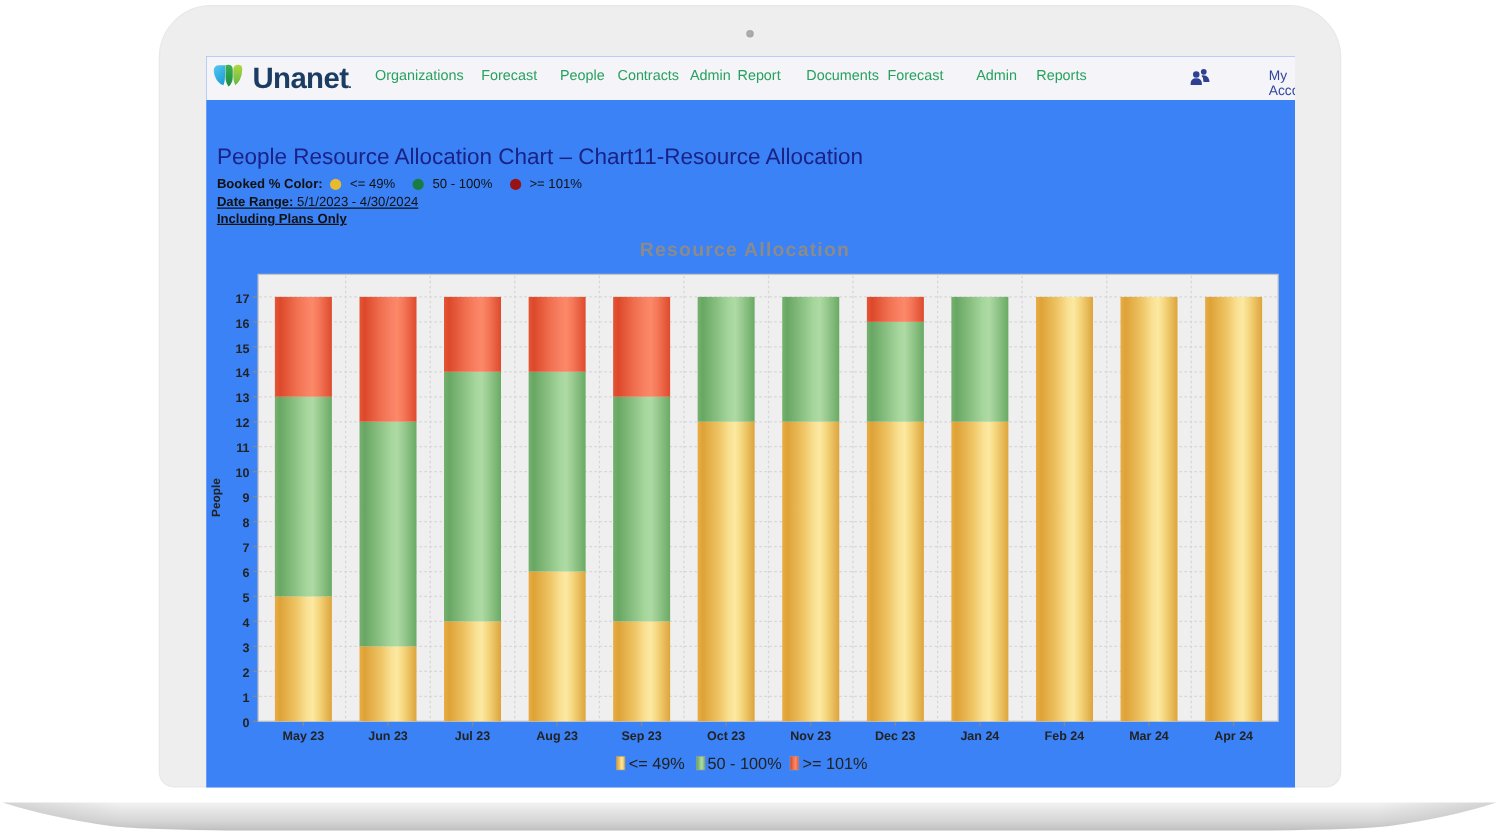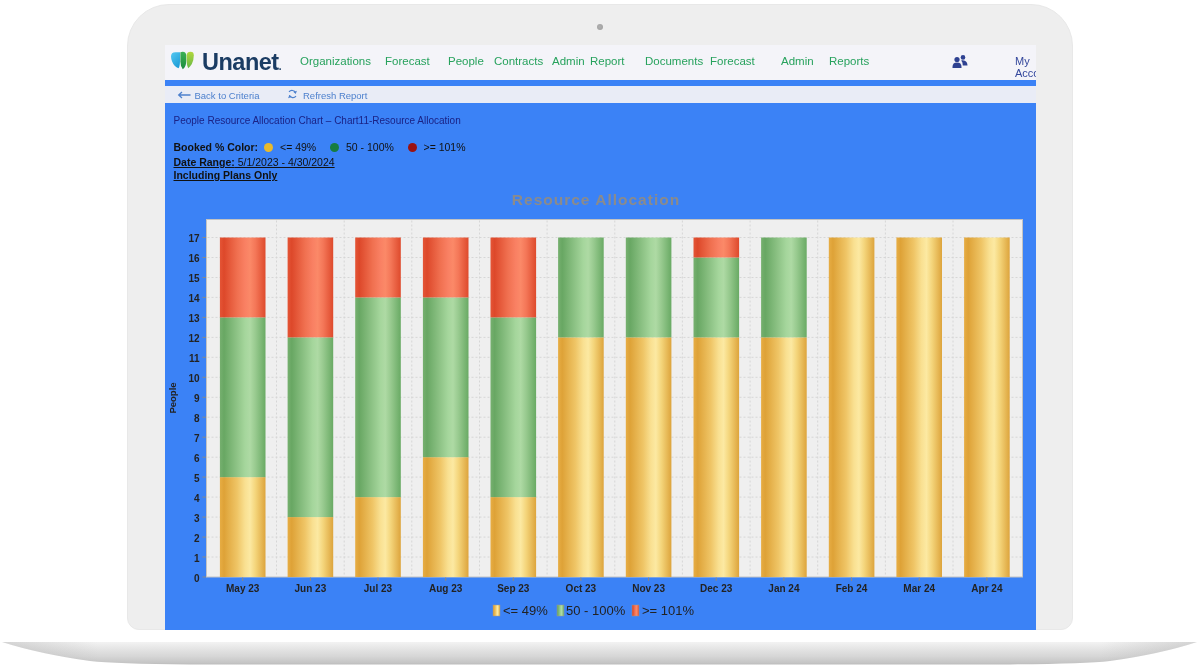--- a/index.html
+++ b/index.html
@@ -14,21 +14,21 @@
     background:#3b82f6; overflow:hidden; }
   
   #navbar { position:absolute; left:0; top:0; width:871px; height:35px; background:#f4f4f9; }
   .navlink { position:absolute; top:10px; font-size:11.5px; color:#27a25d; white-space:nowrap; }
   #subbar { position:absolute; left:0; top:41px; width:871px; height:17px; background:#e9ecf6; }
   .sublink { position:absolute; top:3.5px; font-size:9.5px; color:#4d80cd; white-space:nowrap; }
   #logotext { position:absolute; left:37px; top:3.5px; font-size:23.5px; font-weight:700;
     color:#1b3c63; letter-spacing:-0.5px; }
   #myaccount { position:absolute; left:806px; top:10px; font-size:11px; color:#33479c;padding-left:44px; }
   
-  #title { position:absolute; left:8.5px; top:69.5px; font-size:10px; color:#1a2285; white-space:nowrap;}
+  #title { position:absolute; left:8.5px; top:69.5px; font-size:18px; color:#1a2285; white-space:nowrap;}
   .meta { position:absolute; left:8.5px; font-size:10.5px; color:#111; white-space:nowrap; height:12px;text-decoration:underline; }
   .mi { position:absolute; top:0; }
   .meta b { font-weight:700; }
   .dot { display:inline-block; width:9px; height:9px; border-radius:50%; vertical-align:-1px; }
 </style>
 </head>
 <body>
 <div id="bezel"></div>
 <div id="camera"></div>
 <div id="screen">
@@ -63,33 +63,20 @@
     <div class="navlink" style="left:545px">Forecast</div>
     <div class="navlink" style="left:616px">Admin</div>
     <div class="navlink" style="left:664px">Reports</div>
     <svg style="position:absolute;left:787px;top:9px" width="16" height="15" viewBox="0 0 16 15">
       <circle cx="5" cy="5.5" r="2.6" fill="#2e4191"></circle>
       <path d="M0.5,13 Q0.5,8.6 5,8.6 Q9.5,8.6 9.5,13 L9.5,14 L0.5,14 Z" fill="#2e4191"></path>
       <circle cx="11" cy="3.4" r="2.3" fill="#2e4191"></circle>
       <path d="M9.8,6.2 Q13,5.8 14.5,8 Q15.5,9.6 15.5,11.5 L10.8,11.5 Q10.8,8 9.2,6.6 Z" fill="#2e4191"></path>
     </svg>
     <div id="myaccount">My Account</div>
-  </div>
-  <div id="subbar">
-    <svg style="position:absolute;left:12px;top:5px" width="14" height="8" viewBox="0 0 14 8">
-      <path d="M13.5,4 L2,4 M5,1 L1.7,4 L5,7" stroke="#4d80cd" stroke-width="1.3" fill="none"></path>
-    </svg>
-    <div class="sublink" style="left:29.5px">Back to Criteria</div>
-    <svg style="position:absolute;left:122px;top:3px" width="11" height="11" viewBox="0 0 12 12">
-      <path d="M2.2,3.2 A4.2 4.2 0 0 1 9.4 4.2" stroke="#4d80cd" stroke-width="1.3" fill="none"></path>
-      <path d="M9.8,7.8 A4.2 4.2 0 0 1 2.6 6.9" stroke="#4d80cd" stroke-width="1.3" fill="none"></path>
-      <path d="M10.8,2 L9.5,5.4 L7.1,3.2 Z" fill="#4d80cd"></path>
-      <path d="M1.2,10 L2.5,6.7 L4.9,8.8 Z" fill="#4d80cd"></path>
-    </svg>
-    <div class="sublink" style="left:138px">Refresh Report</div>
   </div>
   <div id="title">People Resource Allocation Chart – Chart11-Resource Allocation</div>
   <div class="meta" style="top:96px;width:500px">
     <b class="mi" style="left:0">Booked % Color:</b>
     <span class="dot mi" style="left:90.5px;top:1.5px;background:#e8ba2d"></span>
     <span class="mi" style="left:106.5px">&lt;= 49%</span>
     <span class="dot mi" style="left:156.5px;top:1.5px;background:#177d41"></span>
     <span class="mi" style="left:172.5px">50 - 100%</span>
     <span class="dot mi" style="left:234px;top:1.5px;background:#9a1212"></span>
     <span class="mi" style="left:250px">&gt;= 101%</span>

